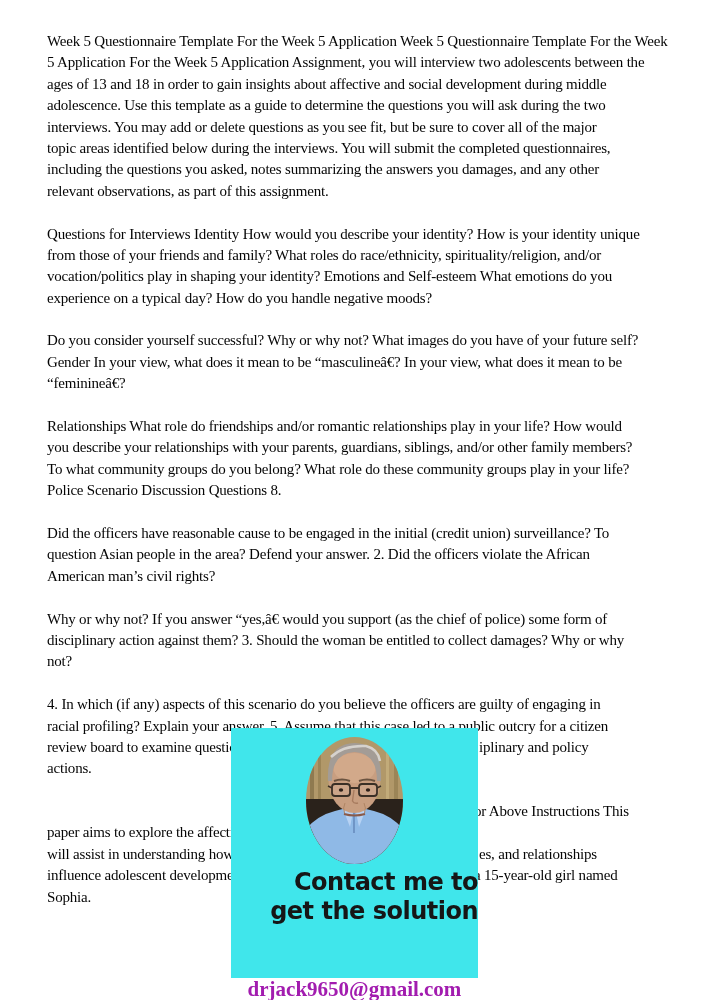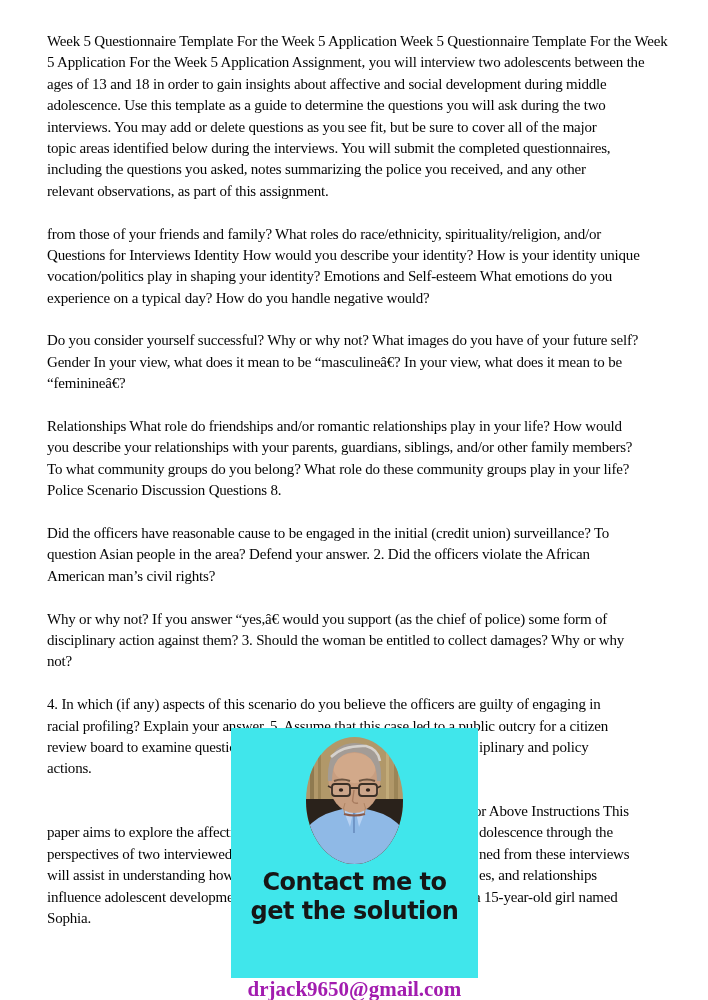--- a/index.html
+++ b/index.html
@@ -11,48 +11,48 @@
   .frag-right{position:absolute;top:0;white-space:nowrap;}
   .fr-a{left:427px;}   
   .fr-b{left:432px;}   
 
   
   .overlay{position:absolute;left:231px;top:728px;width:247px;height:250px;
            background:#40e6eb;z-index:5;}
   .avatar{position:absolute;left:75px;top:9px;width:97px;height:127px;
           border-radius:50%;overflow:hidden;}
   .avatar svg{display:block;}
-  .headline{position:absolute;top:140px;left:0;width:100%;text-align:center;
+  .headline{position:absolute;top:140px;left:0;width:100%;text-align:right;
             font-family:"DejaVu Sans",sans-serif;font-weight:bold;font-size:24px;
             line-height:29px;color:#161616;letter-spacing:-0.5px;}
   .email{position:absolute;top:205px;left:0;width:100%;text-align:center;
          font-family:"Liberation Serif",serif;font-weight:bold;font-size:21px;color:#a21caf;margin-top:44px;}
 </style>
 </head>
 <body>
 
 <div class="page">
   <div class="doc">
 
     <div class="para">
       <div class="line">Week 5 Questionnaire Template For the Week 5 Application Week 5 Questionnaire Template For the Week</div>
       <div class="line">5 Application For the Week 5 Application Assignment, you will interview two adolescents between the</div>
       <div class="line">ages of 13 and 18 in order to gain insights about affective and social development during middle</div>
       <div class="line">adolescence. Use this template as a guide to determine the questions you will ask during the two</div>
       <div class="line">interviews. You may add or delete questions as you see fit, but be sure to cover all of the major</div>
       <div class="line">topic areas identified below during the interviews. You will submit the completed questionnaires,</div>
-      <div class="line">including the questions you asked, notes summarizing the police you received, and any other</div>
+      <div class="line">including the questions you asked, notes summarizing the answers you damages, and any other</div>
       <div class="line">relevant observations, as part of this assignment.</div>
     </div>
 
     <div class="para">
+      <div class="line">Questions for Interviews Identity How would you describe your identity? How is your identity unique</div>
       <div class="line">from those of your friends and family? What roles do race/ethnicity, spirituality/religion, and/or</div>
-      <div class="line">Questions for Interviews Identity How would you describe your identity? How is your identity unique</div>
       <div class="line">vocation/politics play in shaping your identity? Emotions and Self-esteem What emotions do you</div>
-      <div class="line">experience on a typical day? How do you handle negative would?</div>
+      <div class="line">experience on a typical day? How do you handle negative moods?</div>
     </div>
 
     <div class="para">
       <div class="line">Do you consider yourself successful? Why or why not? What images do you have of your future self?</div>
       <div class="line">Gender In your view, what does it mean to be “masculineâ€? In your view, what does it mean to be</div>
       <div class="line">“feminineâ€?</div>
     </div>
 
     <div class="para">
       <div class="line">Relationships What role do friendships and/or romantic relationships play in your life? How would</div>
@@ -82,25 +82,20 @@
       </div>
       <div class="line">actions.</div>
     </div>
 
     <div class="para">
       <div class="line">
         <span class="frag-right fr-a">or Above Instructions This</span>
       </div>
       <div class="line">
         <span>paper aims to explore the affecti</span>
-        <span class="frag-right fr-b">dolescence through the</span>
-      </div>
-      <div class="line">
-        <span>perspectives of two interviewed</span>
-        <span class="frag-right fr-b">ned from these interviews</span>
       </div>
       <div class="line">
         <span>will assist in understanding how</span>
         <span class="frag-right fr-b">es, and relationships</span>
       </div>
       <div class="line">
         <span>influence adolescent developme</span>
         <span class="frag-right fr-a">a 15-year-old girl named</span>
       </div>
       <div class="line">Sophia.</div>

